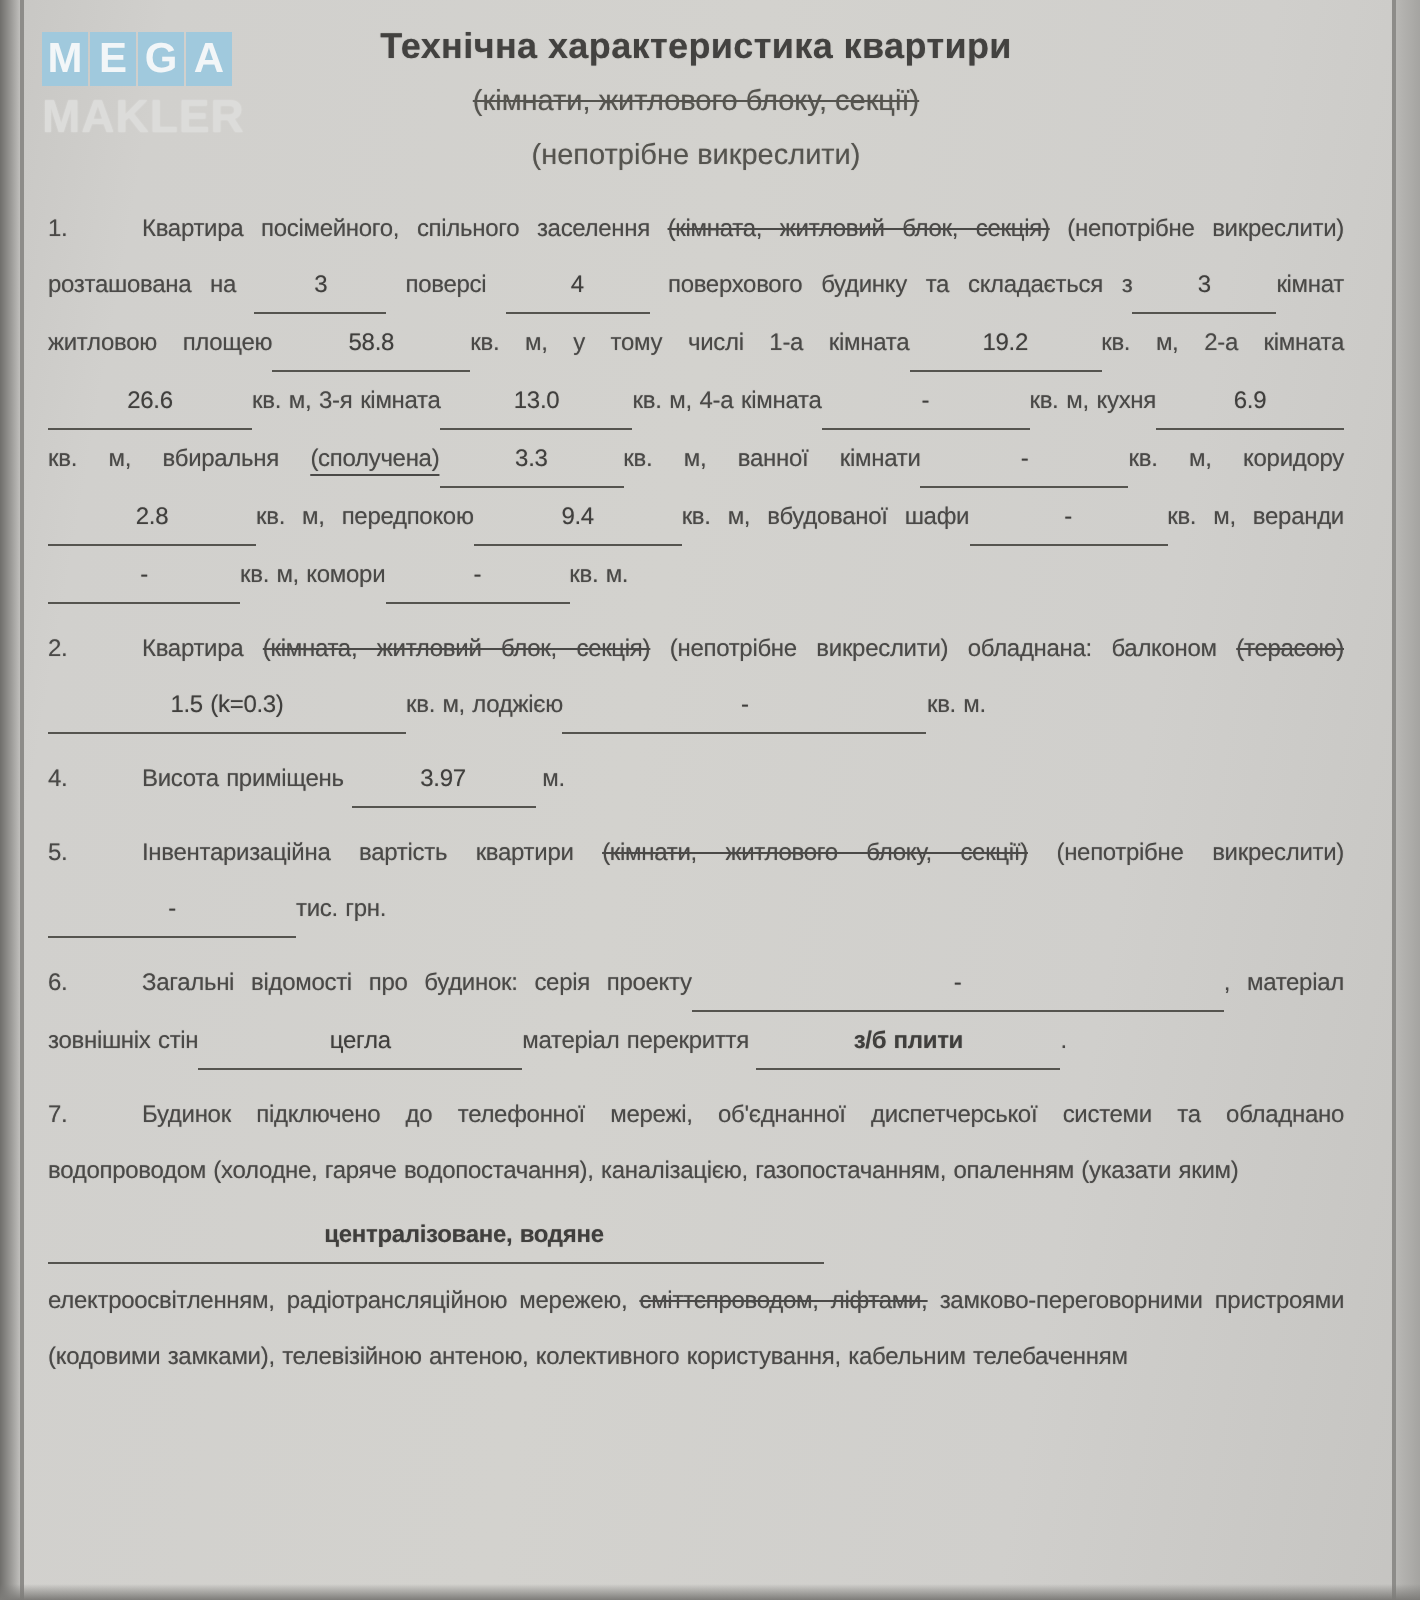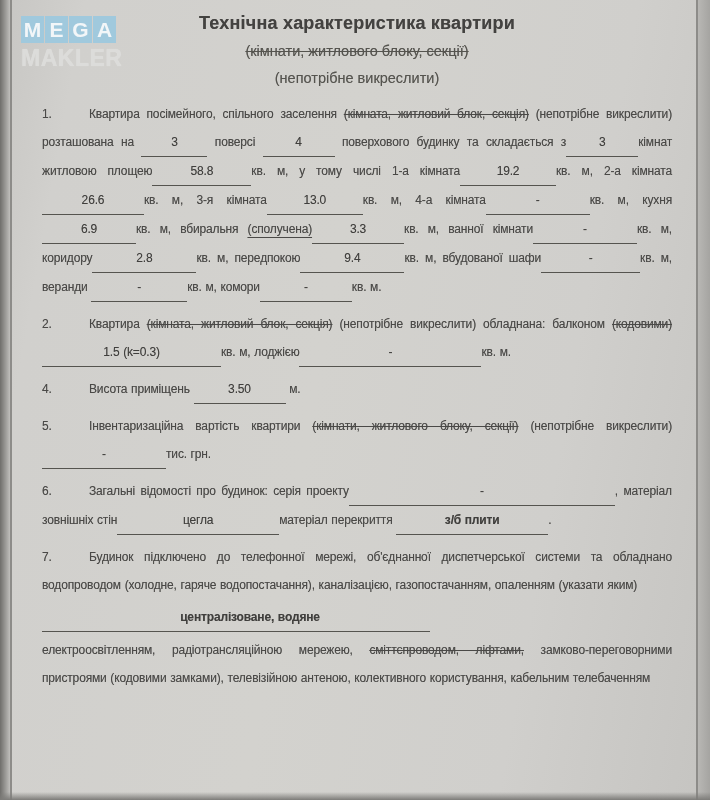--- a/index.html
+++ b/index.html
@@ -19,21 +19,21 @@
     background:linear-gradient(180deg,rgba(110,109,106,0),#7d7c79);z-index:4;}
 
   .logo{position:absolute;left:21px;top:16px;z-index:5;line-height:0;}
   .logo-sq{display:inline-block;width:23px;height:27px;margin-right:1px;
     background:#a0c9dd;color:#f2f6f8;font-weight:bold;font-size:21px;
     line-height:27px;text-align:center;}
   .logo-word{margin-top:2px;color:#dcdcda;font-weight:bold;font-size:23px;
     letter-spacing:0.5px;line-height:26px;text-shadow:0 0 1px rgba(255,255,255,0.4);}
 
   .content{position:absolute;left:12px;top:0;right:14px;bottom:0;
-    padding:8px 24px 0 30px;z-index:2;}
+    padding:8px 24px 0 12px;z-index:2;}
 
   .doc-title{text-align:center;font-size:18px;font-weight:bold;color:#434240;
     line-height:30px;letter-spacing:0.2px;text-shadow:0 0 0.5px rgba(67,66,64,0.55);}
   .doc-sub{text-align:center;font-size:14.5px;line-height:27px;color:#55544f;
     text-shadow:0 0 0.5px rgba(85,84,79,0.5);}
   .strike{text-decoration:line-through;}
   .ul{text-decoration:underline;text-underline-offset:4px;}
 
   .para{text-align:justify;font-size:12px;line-height:28px;margin-top:8px;
     letter-spacing:-0.15px;word-spacing:0.5px;
@@ -59,22 +59,22 @@
     <div class="logo-squares" id="logo-squares"><span class="logo-sq">M</span><span class="logo-sq">E</span><span class="logo-sq">G</span><span class="logo-sq">A</span></div>
     <div class="logo-word">MAKLER</div>
   </div>
 
   <div class="content">
     <div class="doc-title">Технічна характеристика квартири</div>
     <div class="doc-sub strike">(кімнати, житлового блоку, секції)</div>
     <div class="doc-sub">(непотрібне викреслити)</div>
     <div id="paragraphs">
         <div class="para"><span class="pnum">1.</span><span>Квартира посімейного, спільного заселення </span><span class="strike">(кімната, житловий блок, секція)</span><span> (непотрібне викреслити) розташована на </span><span class="fill" style="min-width: 62px;">3</span><span> поверсі </span><span class="fill" style="min-width: 68px;">4</span><span> поверхового будинку та складається з</span><span class="fill" style="min-width: 68px;">3</span><span>кімнат житловою площею</span><span class="fill" style="min-width: 95px;">58.8</span><span>кв. м, у тому числі 1-а кімната</span><span class="fill" style="min-width: 92px;">19.2</span><span>кв. м, 2-а кімната</span><span class="fill" style="min-width: 98px;">26.6</span><span>кв. м, 3-я кімната</span><span class="fill" style="min-width: 92px;">13.0</span><span>кв. м, 4-а кімната</span><span class="fill" style="min-width: 100px;">-</span><span>кв. м, кухня</span><span class="fill" style="min-width: 90px;">6.9</span><span>кв. м, вбиральня </span><span class="ul">(сполучена)</span><span class="fill" style="min-width: 88px;">3.3</span><span>кв. м, ванної кімнати</span><span class="fill" style="min-width: 100px;">-</span><span>кв. м, коридору</span><span class="fill" style="min-width: 100px;">2.8</span><span>кв. м, передпокою</span><span class="fill" style="min-width: 100px;">9.4</span><span>кв. м, вбудованої шафи</span><span class="fill" style="min-width: 95px;">-</span><span>кв. м, веранди </span><span class="fill" style="min-width: 92px;">-</span><span>кв. м, комори</span><span class="fill" style="min-width: 88px;">-</span><span>кв. м.</span></div>
-        <div class="para"><span class="pnum">2.</span><span>Квартира </span><span class="strike">(кімната, житловий блок, секція)</span><span> (непотрібне викреслити) обладнана: балконом </span><span class="strike">(кодовими)</span><span class="fill" style="min-width: 175px;">1.5 (k=0.3)</span><span>кв. м, лоджією</span><span class="fill" style="min-width: 178px;">-</span><span>кв. м.</span></div>
-        <div class="para"><span class="pnum">4.</span><span>Висота приміщень </span><span class="fill" style="min-width: 88px;">3.50</span><span> м.</span></div>
+        <div class="para"><span class="pnum">2.</span><span>Квартира </span><span class="strike">(кімната, житловий блок, секція)</span><span> (непотрібне викреслити) обладнана: балконом </span><span class="strike">(терасою)</span><span class="fill" style="min-width: 175px;">1.5 (k=0.3)</span><span>кв. м, лоджією</span><span class="fill" style="min-width: 178px;">-</span><span>кв. м.</span></div>
+        <div class="para"><span class="pnum">4.</span><span>Висота приміщень </span><span class="fill" style="min-width: 88px;">3.97</span><span> м.</span></div>
         <div class="para"><span class="pnum">5.</span><span>Інвентаризаційна вартість квартири </span><span class="strike">(кімнати, житлового блоку, секції)</span><span> (непотрібне викреслити) </span><span class="fill" style="min-width: 120px;">-</span><span>тис. грн.</span></div>
         <div class="para"><span class="pnum">6.</span><span>Загальні відомості про будинок: серія проекту</span><span class="fill" style="min-width: 262px;">-</span><span>, матеріал зовнішніх стін</span><span class="fill" style="min-width: 158px;">цегла</span><span>матеріал перекриття </span><span class="fill" style="min-width: 148px; font-weight: bold;">з/б плити</span><span>.</span></div>
         <div class="para"><span class="pnum">7.</span><span>Будинок підключено до телефонної мережі, об'єднанної диспетчерської системи та обладнано водопроводом (холодне, гаряче водопостачання), каналізацією, газопостачанням, опаленням (указати яким)</span></div>
         <div class="para fill-line"><span class="fill bold indent" style="min-width: 300px;">централізоване, водяне</span></div>
         <div class="para cont"><span>електроосвітленням, радіотрансляційною мережею, </span><span class="strike">сміттєпроводом, ліфтами,</span><span> замково-переговорними пристроями (кодовими замками), телевізійною антеною, колективного користування, кабельним телебаченням</span></div>
       </div>
   </div>
 </div>
 
 </body></html>

